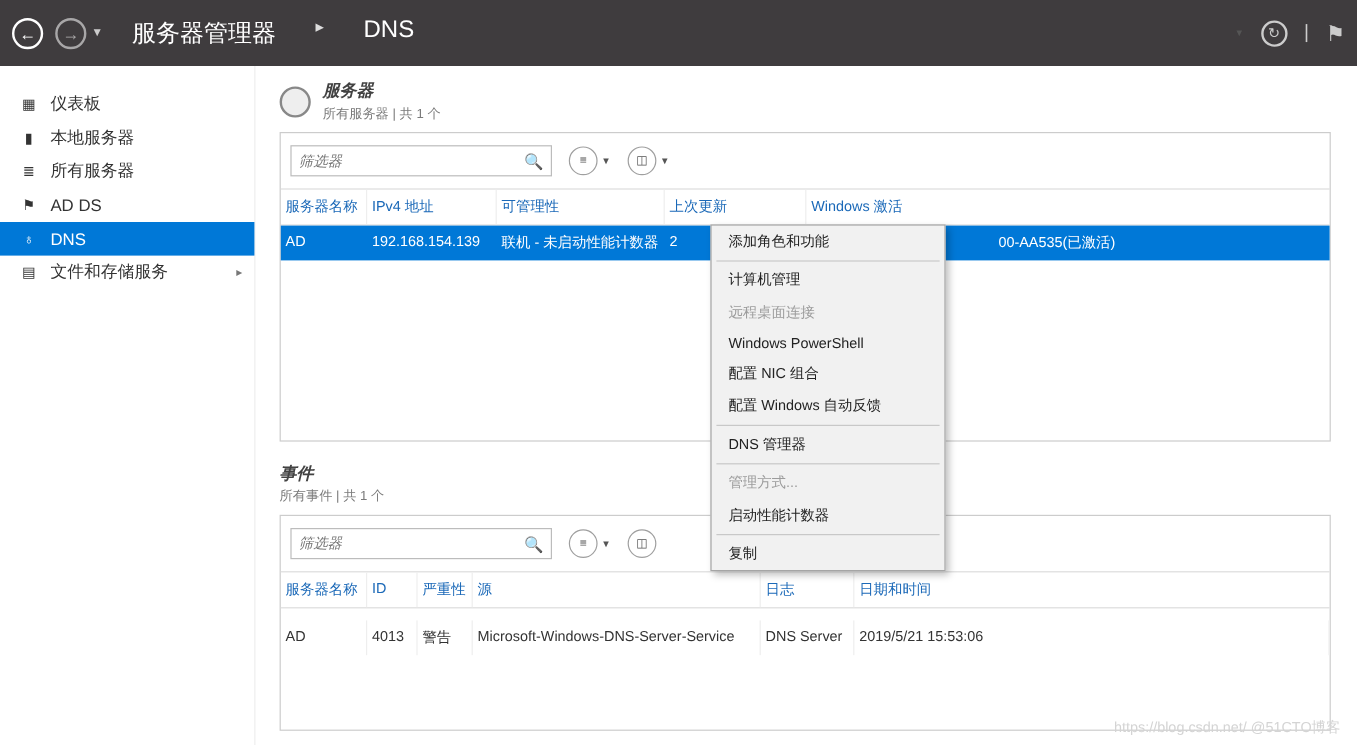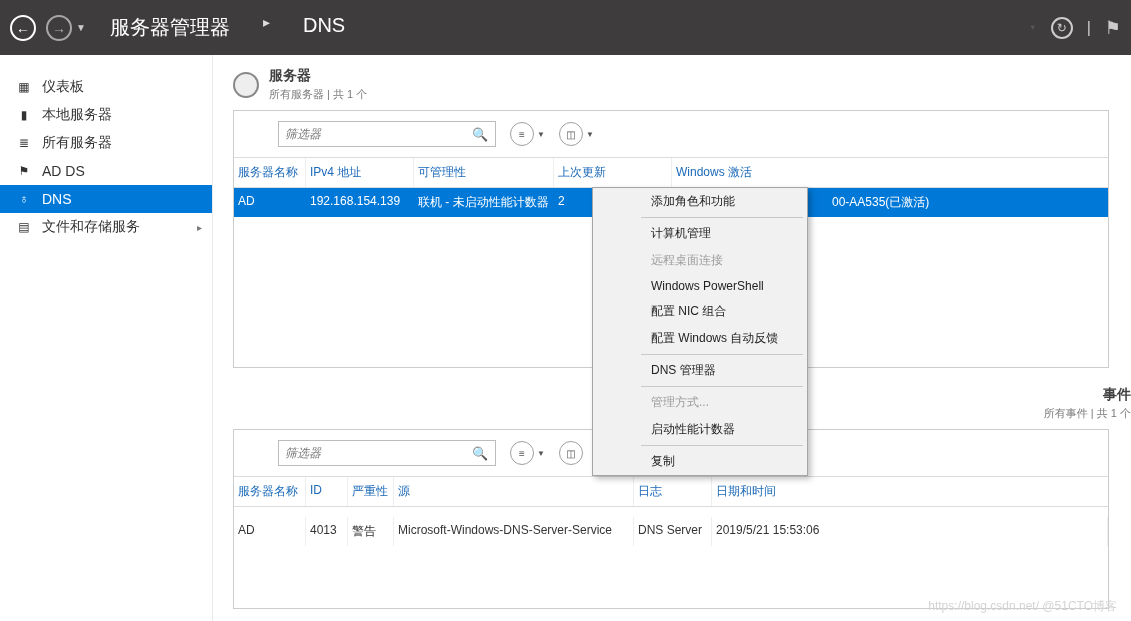--- a/index.html
+++ b/index.html
@@ -19,43 +19,43 @@
   .body { display: flex; height: 566px; }
   .side { width: 213px; background: #fff; border-right: 1px solid #e9e9e9; padding-top: 18px; font-size: 14px; color: #333; }
   .side-item { height: 28px; display: flex; align-items: center; padding-left: 16px; gap: 10px; cursor: default; }
   .side-item.sel { background: #0078d7; color: #fff; }
   .side-item .ico { width: 16px; height: 16px; display: flex; align-items: center; justify-content: center; font-size: 12px; }
   .side-item .chev-r { margin-left: auto; margin-right: 10px; font-size: 10px; color: #777; }
 
   .main { flex: 1; background: #fff; padding: 12px 0 0 0; overflow: hidden; position: relative; }
   .panel-hdr { display: flex; align-items: center; padding-left: 20px; gap: 10px; margin-bottom: 8px; }
   .globe-ico { width: 26px; height: 26px; border-radius: 50%; border: 2px solid #888; background: #eee; position: relative; }
-  .panel-title { font-size: 14px; font-weight: bold; color: #424242; }
+  .panel-title { font-size: 14px; font-weight: bold; color: #424242; font-style: italic; }
   .panel-sub { font-size: 11px; color: #7a7a7a; margin-top: 2px; }
 
   .section { border: 1px solid #ccc; margin: 0 22px 18px 20px; padding: 10px 0 0 0; position: relative; background: #fff; }
   .toolbar { display: flex; align-items: center; padding: 0 8px 10px 8px; gap: 14px; }
-  .filter-box { width: 218px; height: 26px; border: 1px solid #bcbcbc; display: flex; align-items: center; padding: 0 6px; justify-content: space-between; margin-left: 36px; }
+  .filter-box { width: 218px; height: 26px; border: 1px solid #bcbcbc; display: flex; align-items: center; padding: 0 6px; justify-content: space-between; }
   .filter-box input { border: 0; outline: 0; width: 170px; font-size: 12px; font-style: italic; color: #888; background: transparent; }
   .pill { width: 24px; height: 24px; border-radius: 50%; border: 1px solid #9f9f9f; display: flex; align-items: center; justify-content: center; font-size: 10px; color: #555; }
   .pill-wrap { display: flex; align-items: center; gap: 3px; }
   .tri { font-size: 8px; color: #555; }
 
   .grid-head { display: flex; border-top: 1px solid #dcdcdc; border-bottom: 1px solid #dcdcdc; font-size: 12px; color: #1b69b8; }
   .gh, .gc { padding: 6px 4px; border-right: 1px solid #eee; overflow: hidden; white-space: nowrap; }
   .gh { cursor: default; }
   .row { display: flex; font-size: 12px; color: #fff; background: #0078d7; }
   .row .gc { border-right: none; }
 
-  .events-title { padding-left: 20px; margin-top: 6px; text-align: right; }
+  .events-title { padding-left: 20px; margin-top: 6px; }
   .ev-head { display: flex; border-top: 1px solid #dcdcdc; border-bottom: 1px solid #dcdcdc; font-size: 12px; color: #1b69b8; }
   .ev-row { display: flex; font-size: 12px; color: #333; padding: 10px 0; }
 
   
-  .ctx { position: absolute; left: 592px; top: 187px; width: 216px; background: #f1f1f1; border: 1px solid #a5a5a5; box-shadow: 3px 3px 6px rgba(0,0,0,.25); font-size: 12px; color: #222; z-index: 50; padding-left: 44px; }
+  .ctx { position: absolute; left: 592px; top: 187px; width: 196px; background: #f1f1f1; border: 1px solid #a5a5a5; box-shadow: 3px 3px 6px rgba(0,0,0,.25); font-size: 12px; color: #222; z-index: 50; }
   .ctx-item { padding: 5px 14px; cursor: default; }
   .ctx-item.disabled { color: #9c9c9c; }
   .ctx-sep { height: 1px; background: #c8c8c8; margin: 2px 4px; }
 
   .watermark { position: absolute; right: 14px; bottom: 6px; color: #d4d4d4; font-size: 12px; }
 </style>
 </head>
 <body>
 
 <div class="hdr">

